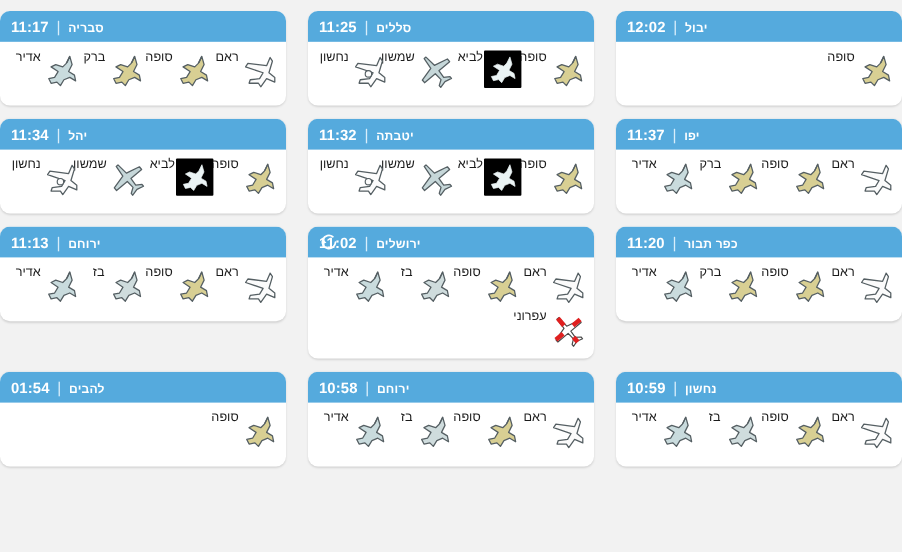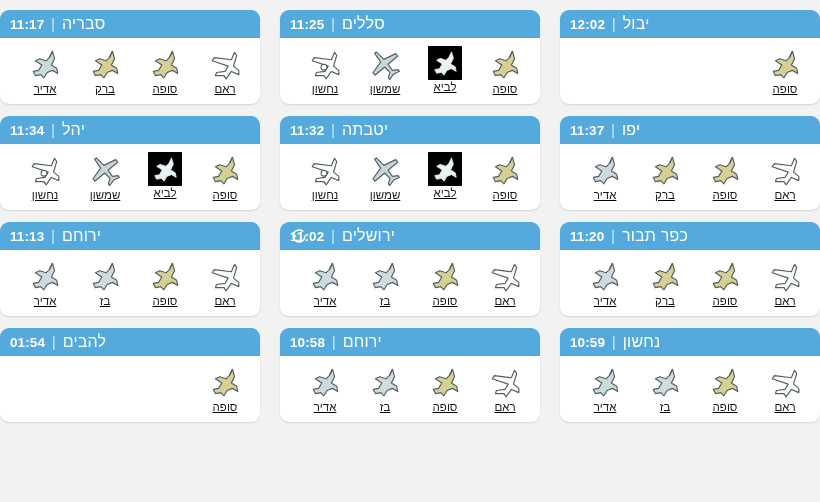--- a/index.html
+++ b/index.html
@@ -36,22 +36,22 @@
     position: relative;
   }
   .hdr-right {
     margin-right: auto;
     display: flex;
     align-items: baseline;
     gap: 7px;
     flex-direction: row;
   }
   .base-name {
-    font-size: 16px;
-    font-weight: normal;
+    font-size: 11px;
+    font-weight: bold;
     letter-spacing: 0.2px;
   }
   .sep {
     color: #d8eefb;
     font-size: 14px;
     font-weight: normal;
   }
   .time {
     font-size: 13.5px;
     font-weight: bold;
@@ -72,25 +72,22 @@
     display: flex;
     flex-direction: row;
     justify-content: flex-start;
     flex-wrap: nowrap;
     gap: 2px;
   }
   .ac-row.second { margin-top: 2px; }
   .ac {
     width: 58px;
     display: flex;
-    flex-direction: column;
-    align-items: center;
     gap: 1px;
     padding-bottom: 2px;
-    text-decoration: underline;
   }
   .ac .glyph {
     width: 38px; height: 36px;
     display: flex; align-items: center; justify-content: center;
   }
   .ac .glyph.boxed {
     background: #000000;
     width: 34px; height: 34px;
     border-radius: 1px;
   }
@@ -464,20 +461,36 @@
           <div class="ac">
             <div class="glyph">
               <svg width="36" height="34" viewBox="0 0 64 64">
                 <path d="M46 8 L40 20 L34 26 L22 22 L14 26 L26 34 L20 44 L10 46 L14 54 L24 52 L30 58 L36 48 L46 44 L56 50 L54 40 L44 34 L50 22 Z" fill="#c9dbdd" stroke="#555f63" stroke-width="2.2" stroke-linejoin="round"></path>
                 <path d="M46 8 L41 19" fill="none" stroke="#555f63" stroke-width="2.2"></path>
               </svg>
             </div>
             <div class="ac-label">אדיר</div>
           </div>
         </div>
+        <div class="ac-row second">
+          <div class="ac">
+            <div class="glyph">
+              <svg width="36" height="34" viewBox="0 0 64 64">
+                <g transform="rotate(-40 32 32)">
+                  <path d="M30 6 L34 6 L35 26 L58 32 L58 37 L35 37 L34 50 L42 56 L42 60 L32 57 L22 60 L22 56 L30 50 L29 37 L6 37 L6 32 L29 26 Z" fill="#ffffff" stroke="#4a4a4a" stroke-width="2" stroke-linejoin="round"></path>
+                  <rect x="28" y="6" width="8" height="16" fill="#e02020"></rect>
+                  <rect x="6" y="28" width="16" height="8" fill="#e02020"></rect>
+                  <rect x="44" y="28" width="16" height="8" fill="#e02020"></rect>
+                  <rect x="28" y="48" width="8" height="11" fill="#e02020"></rect>
+                </g>
+              </svg>
+            </div>
+            <div class="ac-label">עפרוני</div>
+          </div>
+        </div>
       </div>
     </div>
     <div class="card">
       <div class="card-header">
         <div class="hdr-right">
           <span class="base-name">ירוחם</span>
           <span class="sep">|</span>
           <span class="time">11:13</span>
         </div>
       </div>

